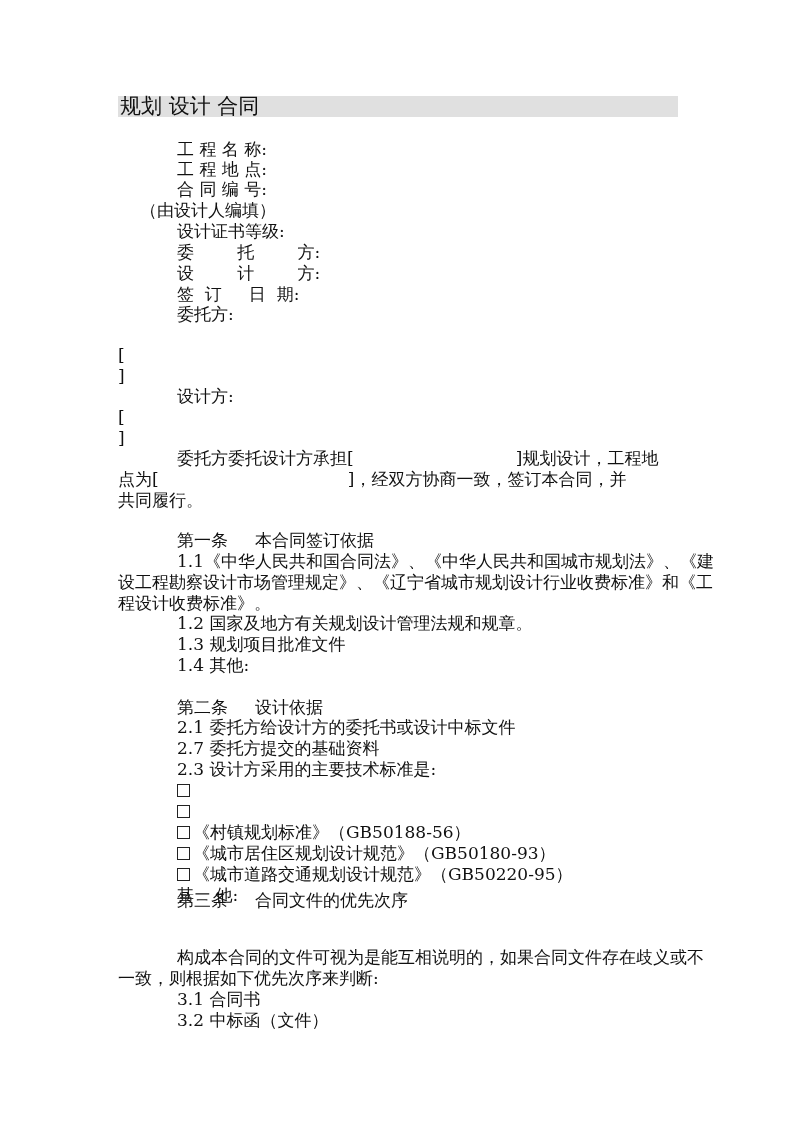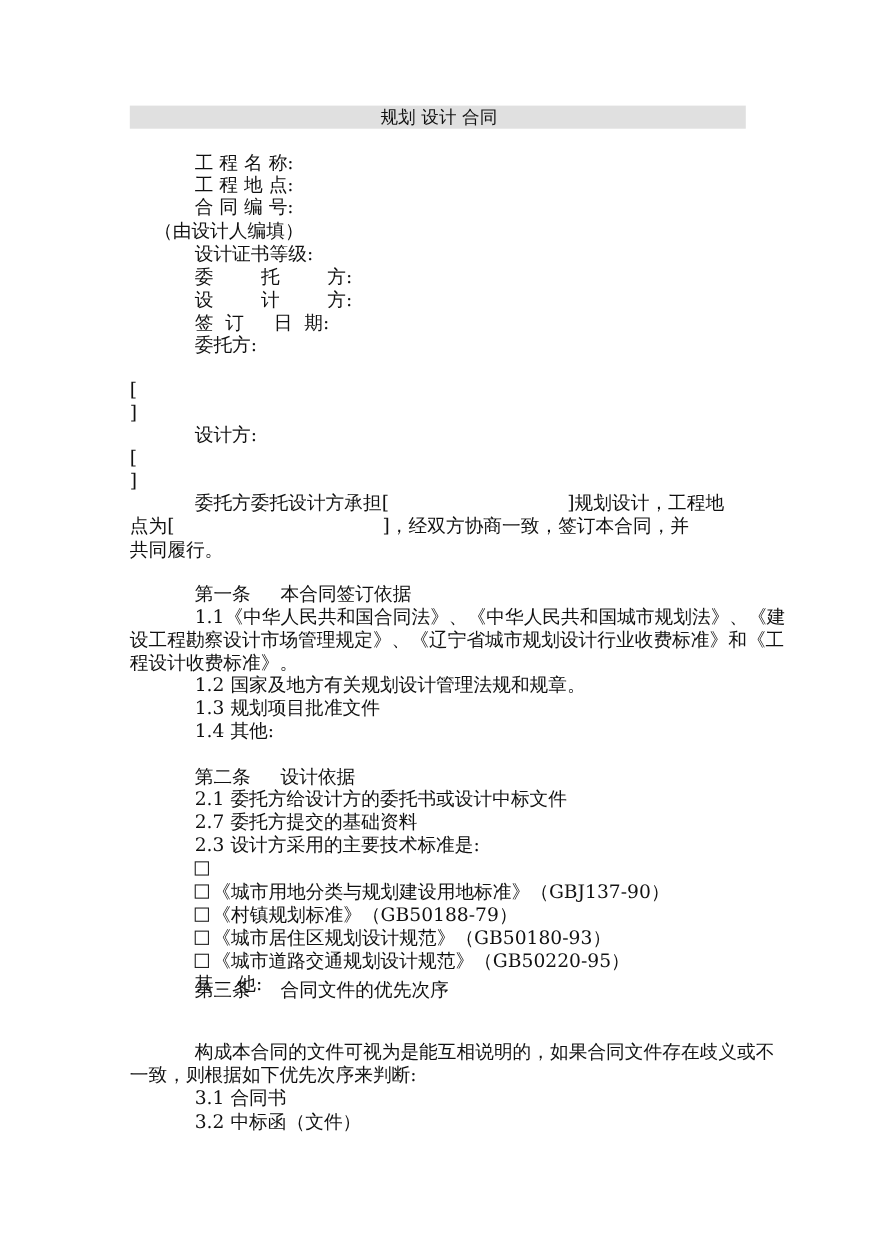--- a/index.html
+++ b/index.html
@@ -1,19 +1,19 @@
 <!DOCTYPE html>
 <html><head>
 <meta charset="utf-8">
 <style>
   html, body { margin: 0; padding: 0; background: #ffffff; }
   body { width: 794px; height: 1123px; position: relative; overflow: hidden;
          font-family: "DejaVu Serif", "Liberation Serif", serif; color: #111; font-size: 15px; }
   .title-bar { position: absolute; left: 118px; top: 96px; width: 558px; height: 21px;
-               background: #e0e0e0; font-size: 16px; line-height: 21px; padding-left: 2px; text-align: center; }
+               background: #e0e0e0; font-size: 21px; line-height: 21px; padding-left: 2px; }
   .line { position: absolute; white-space: pre; font-size: 17px; line-height: 20px; }
   .ind { left: 177px; }
   .l0 { left: 118px; }
   .cb { display: inline-block; width: 11px; height: 11px; border: 1.2px solid #222; margin-right: 3px; vertical-align: -1px; }
 </style>
 </head>
 <body>
 
 <div class="title-bar">规划 设计 合同</div>
 
@@ -43,22 +43,22 @@
 <div class="line l0" style="top:593px">程设计收费标准》。</div>
 <div class="line ind" style="top:613px">1.2 国家及地方有关规划设计管理法规和规章。</div>
 <div class="line ind" style="top:634px">1.3 规划项目批准文件</div>
 <div class="line ind" style="top:655px">1.4 其他:</div>
 
 <div class="line ind" style="top:697px">第二条     设计依据</div>
 <div class="line ind" style="top:717px">2.1 委托方给设计方的委托书或设计中标文件</div>
 <div class="line ind" style="top:738px">2.7 委托方提交的基础资料</div>
 <div class="line ind" style="top:759px">2.3 设计方采用的主要技术标准是:</div>
 <div class="line ind" style="top:780px"><span class="cb"></span></div>
-<div class="line ind" style="top:801px"><span class="cb"></span><span>《城市用地分类与规划建设用地标准》（GBJ137-90）</span></div>
-<div class="line ind" style="top:822px"><span class="cb"></span><span>《村镇规划标准》（GB50188-79）</span></div>
+<div class="line ind" style="top:801px"><span class="cb"></span></div>
+<div class="line ind" style="top:822px"><span class="cb"></span><span>《村镇规划标准》（GB50188-56）</span></div>
 <div class="line ind" style="top:843px"><span class="cb"></span><span>《城市居住区规划设计规范》（GB50180-93）</span></div>
 <div class="line ind" style="top:864px"><span class="cb"></span><span>《城市道路交通规划设计规范》（GB50220-95）</span></div>
 <div class="line ind" style="top:885px">其    他:</div>
 
 <div class="line ind" style="top:890px">第三条     合同文件的优先次序</div>
 <div class="line ind" style="top:947px">构成本合同的文件可视为是能互相说明的，如果合同文件存在歧义或不</div>
 <div class="line l0" style="top:968px">一致，则根据如下优先次序来判断:</div>
 <div class="line ind" style="top:989px">3.1 合同书</div>
 <div class="line ind" style="top:1010px">3.2 中标函（文件）</div>
 

